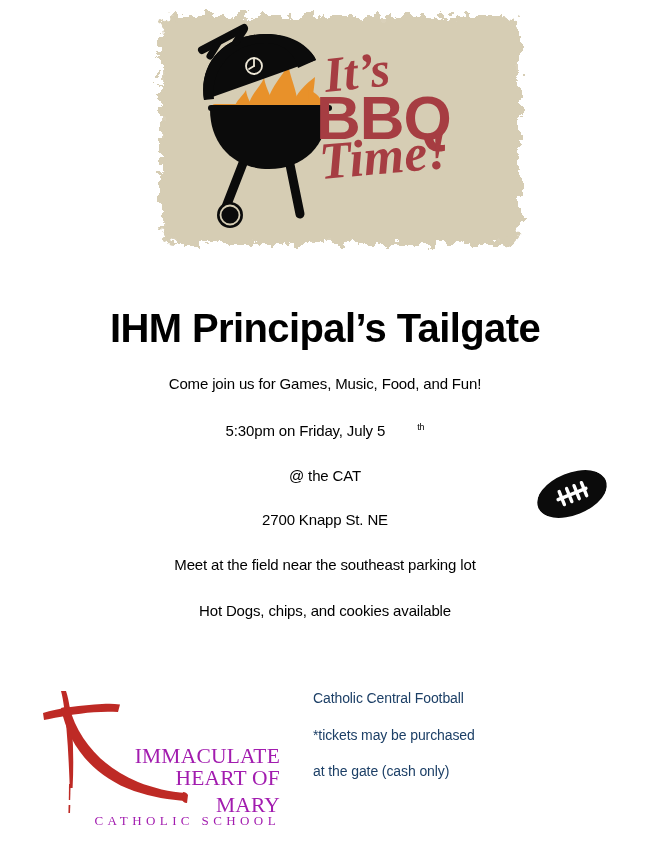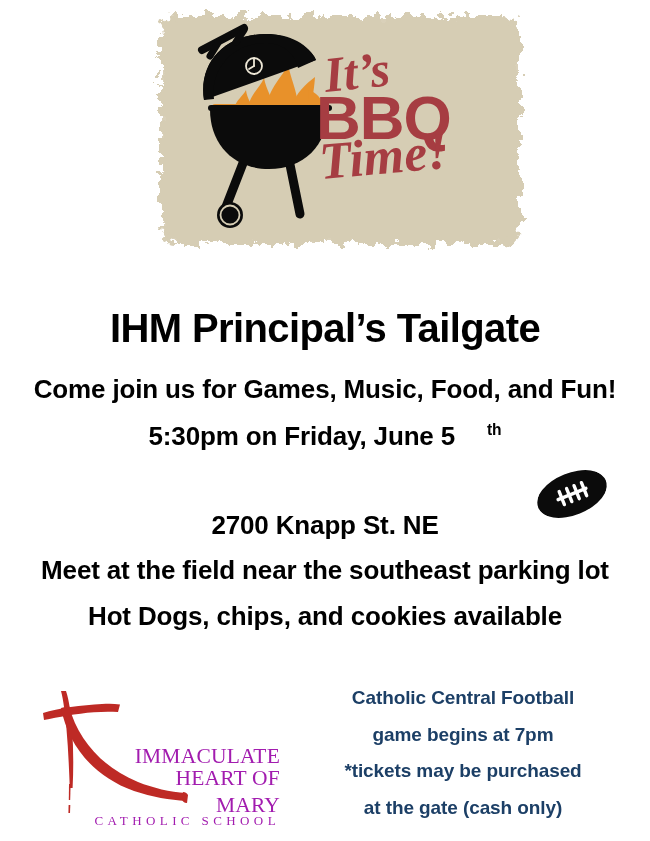--- a/index.html
+++ b/index.html
@@ -49,22 +49,22 @@
     color: #000000;
   }
   #page-title {
     top: 307px;
     font-size: 40px;
     font-weight: bold;
     letter-spacing: -0.6px;
     line-height: 1.06;
   }
   .body-line {
-    font-size: 26px;
-    font-weight: bold;
+    font-size: 15px;
+    font-weight: normal;
     line-height: 1.0;
     letter-spacing: -0.15px;
   }
   #line-invite   { top: 376px; }
   #line-datetime { top: 423px; }
   #line-venue    { top: 468px; }
   #line-address  { top: 512px; }
   #line-meetup   { top: 557px; }
   #line-food     { top: 603px; }
 
@@ -83,24 +83,24 @@
     width: 96px;
     height: 72px;
   }
 
   
   #footer-notes {
     position: absolute;
     right: 37px;
     top: 680px;
     width: 300px;
-    text-align: center;
+    text-align: left;
     color: #1C3F66;
-    font-size: 19px;
-    font-weight: bold;
+    font-size: 14px;
+    font-weight: normal;
     line-height: 36.5px;
     letter-spacing: -0.1px;
   }
   #footer-notes div { white-space: nowrap; }
 
   
   #ihm-logo {
     position: absolute;
     left: 30px;
     top: 672px;
@@ -201,43 +201,43 @@
         <text x="173" y="175" font-size="52" font-weight="bold" font-style="italic" transform="rotate(-5 173 175)">Time!</text>
       </g>
     </svg>
   </div>
 
   <div class="center-block" id="page-title">IHM Principal’s Tailgate</div>
 
   <div class="center-block body-line" id="line-invite">Come join us for Games, Music, Food, and Fun!</div>
 
   <div class="center-block body-line" id="line-datetime">
-    <span>5:30pm on Friday, June 5</span><span class="sup">th</span>
-  </div>
-
+    <span>5:30pm on Friday, July 5</span><span class="sup">th</span>
+  </div>
+
+  <div class="center-block body-line" id="line-venue">@ the CAT</div>
 
   <div class="center-block body-line" id="line-address">2700 Knapp St. NE</div>
 
   <div class="center-block body-line" id="line-food">Hot Dogs, chips, and cookies available</div>
 
   <div class="center-block body-line" id="line-meetup">Meet at the field near the southeast parking lot</div>
 
   <svg id="football-icon" viewBox="0 0 96 72" xmlns="http://www.w3.org/2000/svg">
     <g transform="rotate(-22 48 36)">
       <ellipse cx="48" cy="36" rx="37" ry="21" fill="#0B0B0B"></ellipse>
       <path d="M17,22 C12,27 10,33 10,36 C10,39 12,45 17,50" fill="none" stroke="#ffffff" stroke-width="3.2"></path>
       <path d="M79,22 C84,27 86,33 86,36 C86,39 84,45 79,50" fill="none" stroke="#ffffff" stroke-width="3.2"></path>
       <path d="M33,36 L63,36" stroke="#ffffff" stroke-width="3.4" stroke-linecap="round"></path>
       <path d="M37,29 L37,43 M45,29 L45,43 M53,29 L53,43 M61,29 L61,43" stroke="#ffffff" stroke-width="3.4" stroke-linecap="round"></path>
     </g>
   </svg>
 
   <div id="footer-notes">
     <div>Catholic Central Football</div>
-    <div>game begins at 7pm</div>
     <div>*tickets may be purchased</div>
     <div>at the gate (cash only)</div>
   </div>
 
   <div id="ihm-logo">
     <svg id="ihm-logo-mark" viewBox="0 0 250 160" xmlns="http://www.w3.org/2000/svg">
 
       <path d="M13,41 C28,36 52,33 72,32 C78,31.6 84,31.6 90,32.4 L88,40 C80,39.4 72,39.6 64,40.2 C46,41.6 28,45 14,48 Z" fill="#BE2A25"></path>
 
       <path d="M28,19 C31,28 33,42 34,56 C35.5,76 35.6,96 34.6,116 L31.8,116 C31,96 30.2,76 28.4,56 C27.2,42 25.4,28 23,19 Z" fill="#BE2A25" transform="translate(8,0)"></path>

